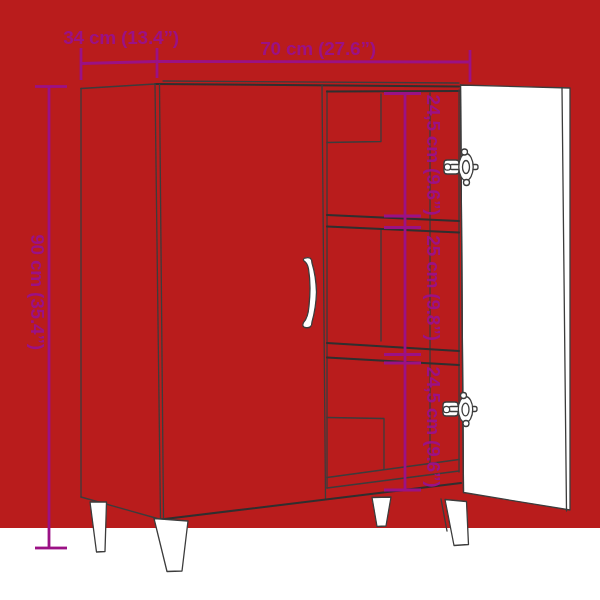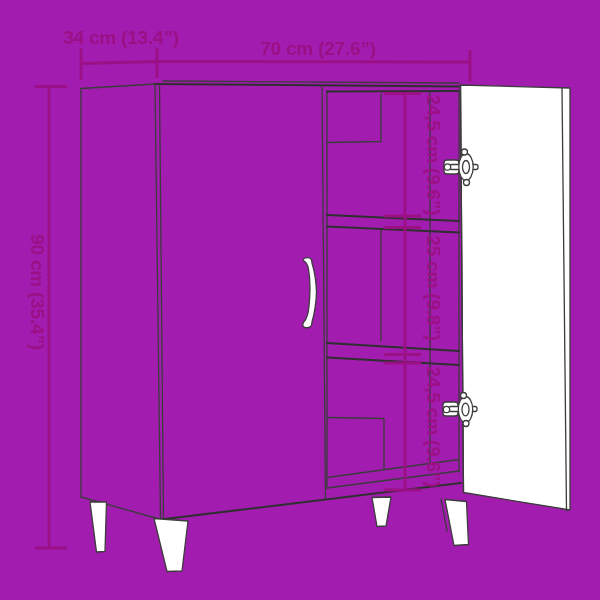--- a/index.html
+++ b/index.html
@@ -1,17 +1,17 @@
 <!DOCTYPE html>
 <html><head>
 <meta charset="utf-8">
 <style>
   html,body{margin:0;padding:0;background:#ffffff;}
   body{width:600px;height:600px;overflow:hidden;}
-  .stage{position:relative;width:600px;height:600px;background:#a21caf;}
+  .stage{position:relative;width:600px;height:528px;background:#b91c1c;}
   svg{display:block;}
   .ln{stroke:#3c3c3c;stroke-width:1.3;fill:none;stroke-linecap:round;stroke-linejoin:round;}
   .ln-thick{stroke:#2f2f2f;stroke-width:2;fill:none;stroke-linecap:round;stroke-linejoin:round;}
   .ln-fill{stroke:#3c3c3c;stroke-width:1.3;fill:#ffffff;stroke-linejoin:round;}
   .dim{stroke:#9b1185;stroke-width:2.8;fill:none;stroke-linecap:butt;}
   .dim-label{font-family:"Liberation Sans",sans-serif;font-weight:700;font-size:19px;letter-spacing:-0.2px;}
 </style>
 </head>
 <body>
 

